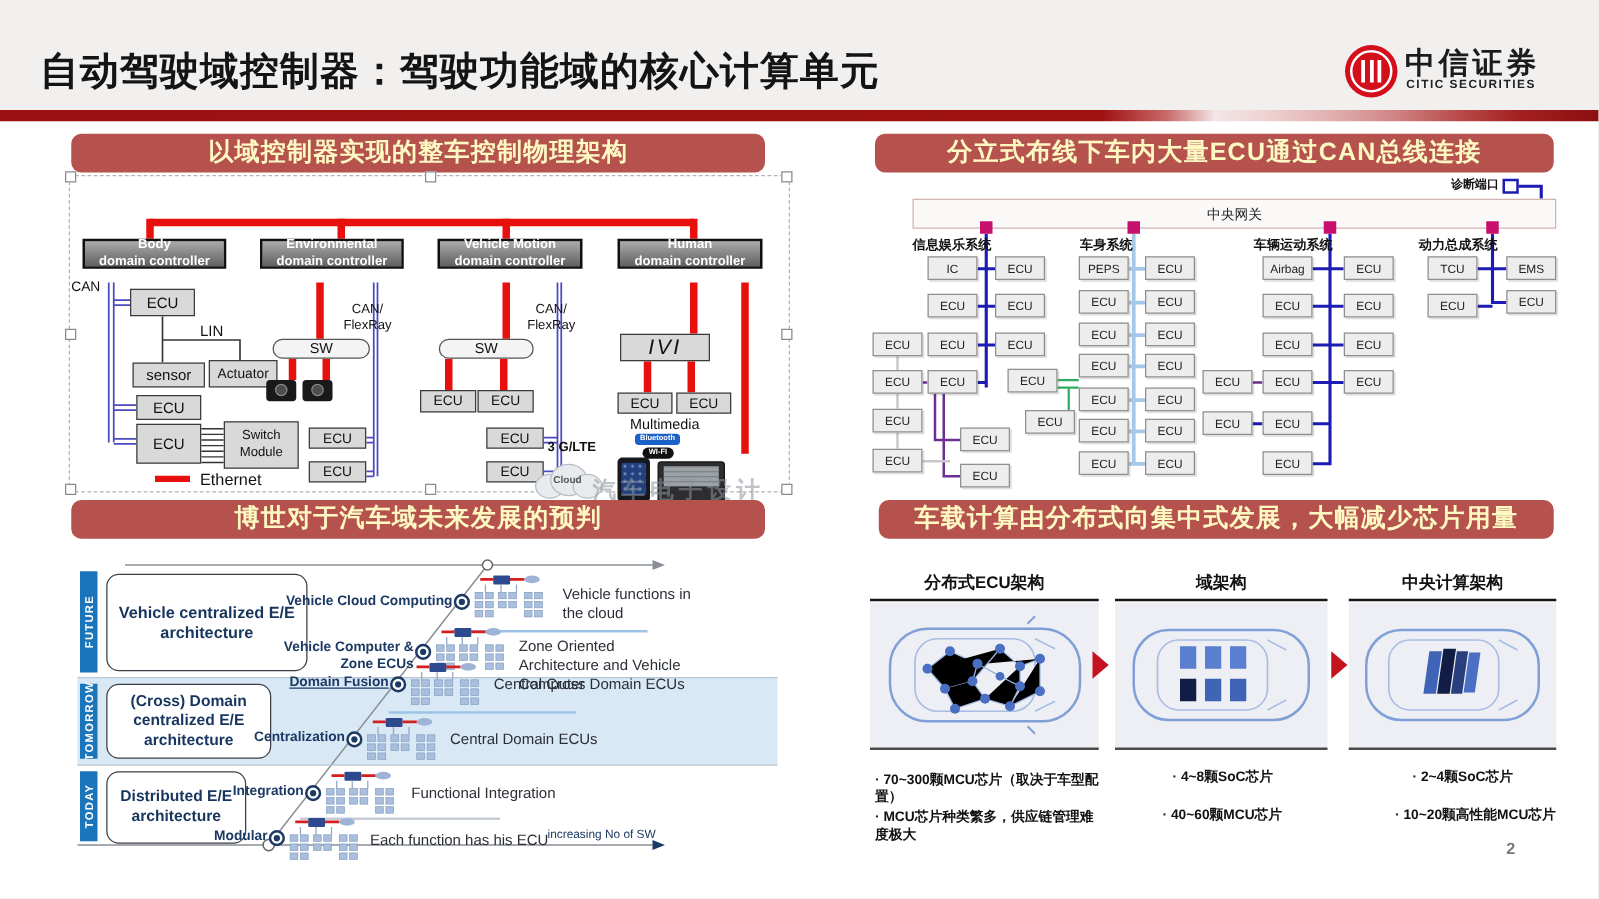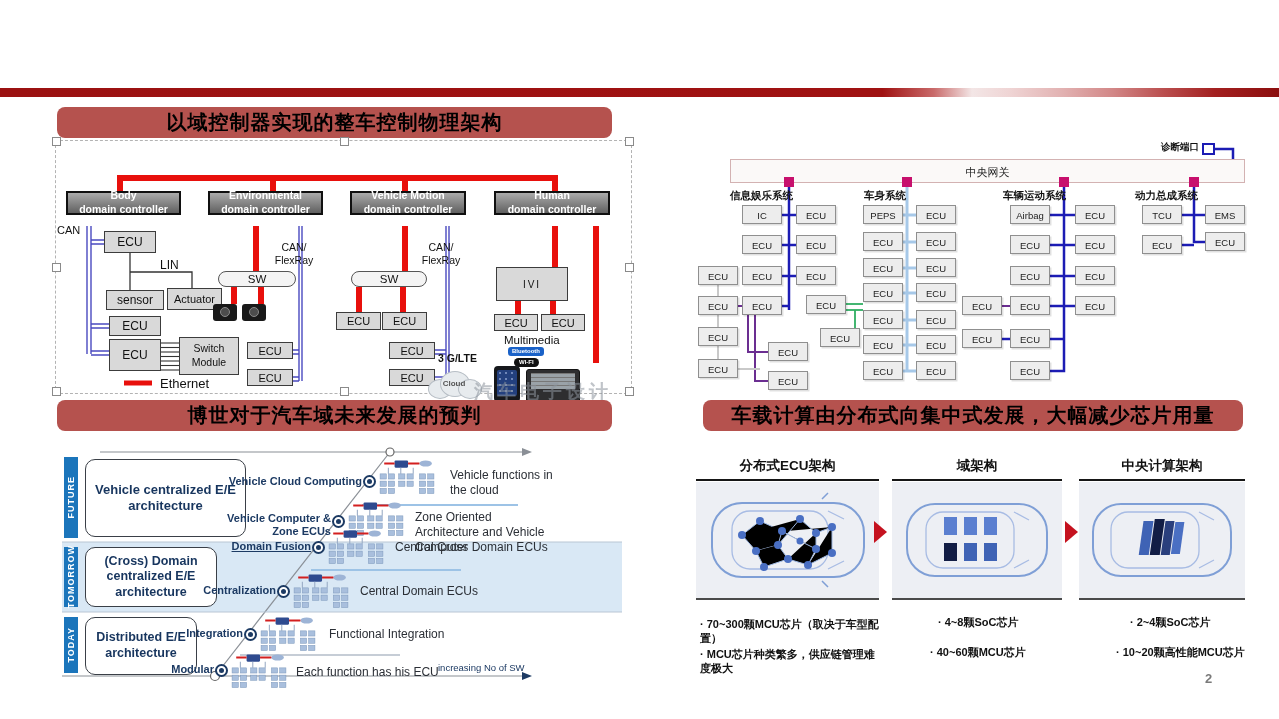--- a/index.html
+++ b/index.html
@@ -11,21 +11,21 @@
   .hdr-title{position:absolute;left:32px;top:36px;font-size:31px;font-weight:900;color:#141414;letter-spacing:1px;}
   .redbar{position:absolute;left:0;top:88px;width:1279px;height:9px;
     background:linear-gradient(90deg,#9b1111 0%,#a01212 69%,#c96a6a 73%,#f3e6e6 76%,#efd4d4 79%,#e2b2b2 83%,#d28787 87%,#ba4e4e 91%,#a32020 95%,#8c0e0e 100%);}
   .logo-circle{position:absolute;left:1076px;top:36px;width:42px;height:42px;border-radius:50%;background:#d40f1c;}
   .logo-circle:before{content:"";position:absolute;left:4px;top:4px;right:4px;bottom:4px;border:2.5px solid #fff;border-radius:50%;}
   .logo-circle .bars{position:absolute;left:13px;top:12px;width:16px;height:18px;display:flex;justify-content:space-between;}
   .logo-circle .bars i{display:block;width:3px;height:100%;background:#fff;}
   .logo-cn{position:absolute;left:1124px;top:34px;font-size:24px;font-weight:bold;color:#1b1b1b;font-family:"Liberation Serif","DejaVu Serif",serif;letter-spacing:3px;}
   .logo-en{position:absolute;left:1125px;top:62px;font-size:9.5px;font-weight:bold;color:#222;letter-spacing:1.2px;}
   
-  .banner{position:absolute;height:31px;background:#b5524e;border-radius:8px;color:#000000;
+  .banner{position:absolute;height:31px;background:#b5524e;border-radius:8px;color:#fef9c3;
           font-weight:bold;font-size:20px;text-align:center;line-height:31px;letter-spacing:1px;}
   
   .panel{position:absolute;}
   
   .marquee{border:1.4px dashed #b3b3b3;background:#fff;}
   .handle{position:absolute;width:7px;height:7px;background:#fff;border:1px solid #8a8a8a;}
   .pa-title{position:absolute;left:14px;top:6px;font-size:21px;font-weight:bold;font-style:italic;color:#2a2a2a;
             border-bottom:2.5px solid #2a2a2a;padding:0 6px 1px 2px;letter-spacing:1px;}
   .dcbox{position:absolute;width:115px;height:24px;background:linear-gradient(180deg,#ababab,#606060);
          border:2px solid #101010;color:#fff;font-weight:bold;font-size:10.5px;text-align:center;
@@ -113,20 +113,32 @@
           <rect x="48" y="20" width="6" height="5"></rect>
         <rect x="40" y="27" width="6" height="5"></rect>
           <rect x="48" y="27" width="6" height="5"></rect>
       </g>
     </g>
   </defs>
 </svg>
 
 <div class="slide">
 
+  <div class="hdr">
+    <div class="hdr-title">自动驾驶域控制器：驾驶功能域的核心计算单元</div>
+    <div class="logo-circle">
+        <span class="bars">
+          <i></i>
+          <i></i>
+          <i></i>
+        </span>
+      </div>
+    <div class="logo-cn">中信证券</div>
+    <div class="logo-en">CITIC SECURITIES</div>
+  </div>
   <div class="redbar"></div>
 
   <div class="banner" style="left:57px;top:107px;width:555px;">以域控制器实现的整车控制物理架构</div>
 
   <div class="panel marquee" style="left:55px;top:140px;width:575px;height:252px;">
     <div class="handle" style="left:-4px;top:-4px"></div>
     <div class="handle" style="left:284px;top:-4px"></div>
     <div class="handle" style="left:569px;top:-4px"></div>
     <div class="handle" style="left:-4px;top:122px"></div>
     <div class="handle" style="left:569px;top:122px"></div>
@@ -225,21 +237,21 @@
     <div class="pbox" style="left:191px;top:201px;width:46px;height:17px;font-size:11px;">ECU</div>
     <div class="pbox" style="left:191px;top:228px;width:46px;height:17px;font-size:11px;">ECU</div>
 
     <div class="swbox" style="left:295px;top:130px;width:76px;height:16px;">SW</div>
     <div class="plabel" style="left:352px;top:100px;width:66px;text-align:center;font-size:10.5px;line-height:1.2;">CAN/ FlexRay</div>
     <div class="pbox" style="left:280px;top:171px;width:45px;height:18px;font-size:11px;">ECU</div>
     <div class="pbox" style="left:326px;top:171px;width:45px;height:18px;font-size:11px;">ECU</div>
     <div class="pbox" style="left:333px;top:201px;width:46px;height:17px;font-size:11px;">ECU</div>
     <div class="pbox" style="left:333px;top:228px;width:46px;height:17px;font-size:11px;">ECU</div>
 
-    <div class="pbox" style="left:440px;top:126px;width:72px;height:34px;font-size:10px;letter-spacing:2px;">IVI</div>
+    <div class="pbox" style="left:440px;top:126px;width:72px;height:22px;font-size:17px;letter-spacing:2px;font-style:italic;">IVI</div>
     <div class="pbox" style="left:438px;top:173px;width:44px;height:17px;font-size:11px;">ECU</div>
     <div class="pbox" style="left:485px;top:173px;width:44px;height:17px;font-size:11px;">ECU</div>
     <div class="plabel" style="left:448px;top:193px;font-size:11.5px;">Multimedia</div>
     <div class="plabel" style="left:382px;top:211px;font-size:10.5px;font-weight:bold;">3 G/LTE</div>
     <div class="badge-bt" style="left:452px;top:206px;">Bluetooth</div>
     <div class="badge-wifi" style="left:458px;top:217px;">WI-FI</div>
 
     <div class="cloud" style="left:370px;top:226px;">
       <span class="puff" style="left:2px;top:12px;width:22px;height:18px;"></span>
       <span class="puff" style="left:14px;top:4px;width:28px;height:24px;"></span>
@@ -250,20 +262,21 @@
         <i></i>
       </div>
     <div class="laptop" style="left:470px;top:228px;">
         <i></i>
       </div>
 
     <div class="plabel" style="left:104px;top:235px;font-size:13px;">Ethernet</div>
     <div class="wm" style="left:418px;top:238px;">汽车电子设计</div>
   </div>
 
+  <div class="banner" style="left:700px;top:107px;width:543px;">分立式布线下车内大量ECU通过CAN总线连接</div>
 
   <div class="panel" style="left:690px;top:140px;width:580px;height:250px;">
     <svg class="lines" width="580" height="250">
       <g stroke="#1c1cb4" stroke-width="2.5" fill="none">
         <path d="M524,9 H543 V19"></path>
         <path d="M99,47 V170"></path>
         <path d="M92,75 H106"></path>
           <path d="M92,105 H106"></path>
           <path d="M92,136 H106"></path>
           <path d="M92,166 H99"></path>

